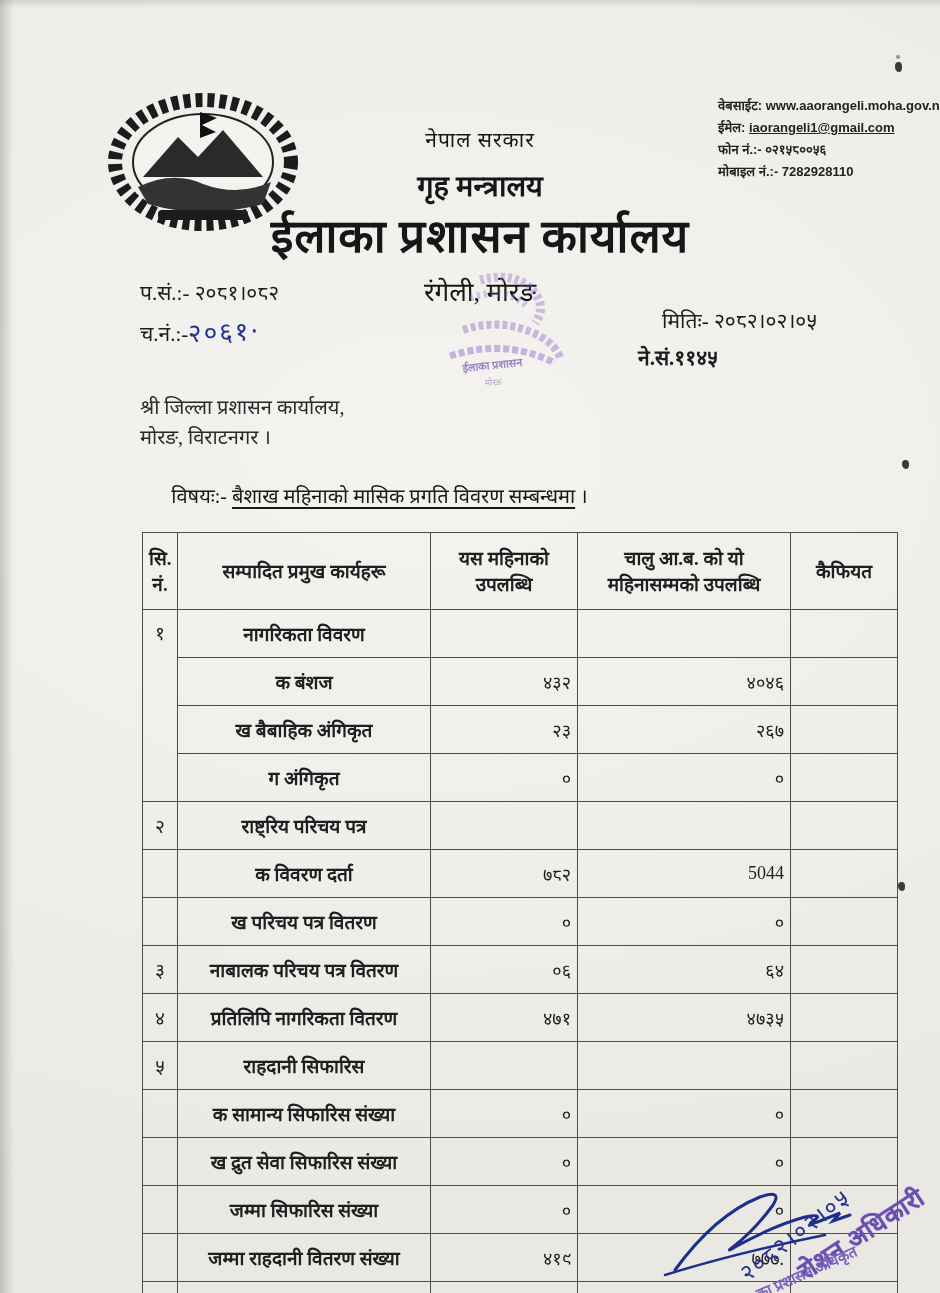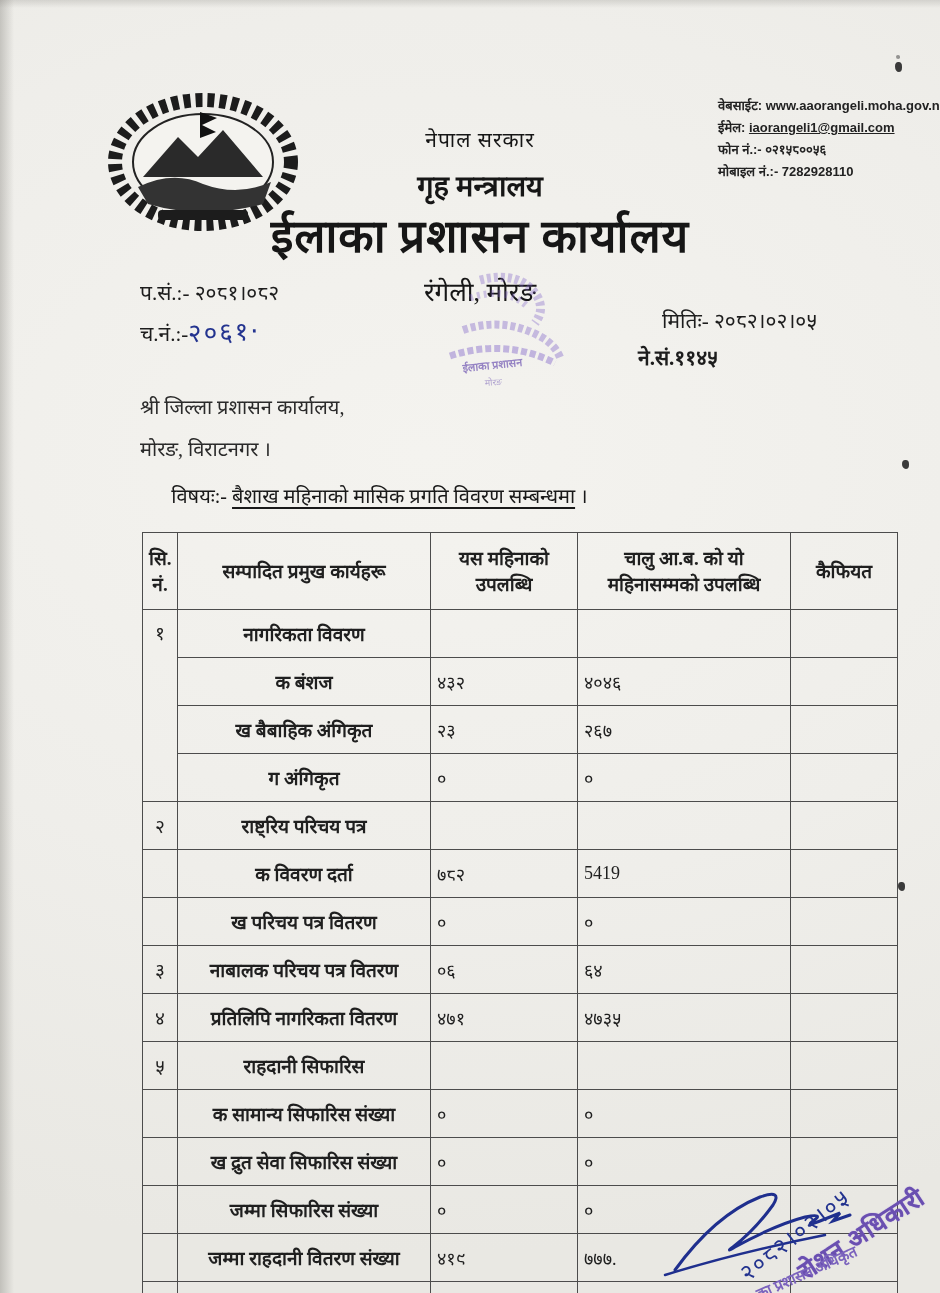--- a/index.html
+++ b/index.html
@@ -35,33 +35,33 @@
   .hand{font-family:"DejaVu Sans","Liberation Sans",sans-serif;color:#23338f;font-size:26px;
     transform:rotate(-2deg);display:inline-block;letter-spacing:2px;}
   .ref-date{left:662px;top:306px;}
   .ref-ns{left:638px;top:343px;font-weight:bold;}
 
   
   .round-stamp{position:absolute;left:425px;top:268px;width:160px;height:125px;opacity:.85;}
 
   
   .addr1{position:absolute;left:140px;top:393px;font-size:20px;}
-  .addr2{position:absolute;left:140px;top:423px;font-size:20px;margin-top:12px;}
+  .addr2{position:absolute;left:140px;top:423px;font-size:20px;}
   .subject{position:absolute;left:0;top:482px;width:759px;text-align:center;font-size:20px;color:#191919;}
   .subject .sub-text{text-decoration:underline;text-underline-offset:4px;}
 
   
   table.report{position:absolute;left:142px;top:532px;width:755px;border-collapse:collapse;
     table-layout:fixed;font-size:19px;color:#1f1f1f;}
   table.report th,table.report td{border:1.6px solid #4c4c4c;padding:2px 6px;background:transparent;}
   table.report th{height:72px;font-weight:bold;font-size:19px;text-align:center;}
   table.report td{height:43px;}
   td.c-sn{text-align:center;}
   td.c-task{text-align:center;padding-left:12px;font-weight:bold;}
-  td.c-num{text-align:left;font-size:18px;margin-left:36px;}
+  td.c-num{text-align:right;font-size:18px;margin-left:36px;}
   
   .sig-svg{position:absolute;left:655px;top:1175px;width:285px;height:118px;}
   .sig-date{position:absolute;left:728px;top:1218px;transform:rotate(-38deg);
     font-family:"DejaVu Sans","Liberation Sans",sans-serif;
     color:#23338f;font-size:23px;letter-spacing:2px;}
   .stamp-name{position:absolute;left:788px;top:1216px;transform:rotate(-33deg);
     color:#6a4fb0;font-size:25px;font-weight:bold;letter-spacing:1px;
     text-shadow:0 0 1px #8a6fd0;white-space:nowrap;}
   .stamp-title{position:absolute;left:752px;top:1262px;transform:rotate(-24deg);
     color:#7b63bd;font-size:15px;font-weight:bold;white-space:nowrap;}
@@ -177,21 +177,21 @@
       <td class="c-sn">२</td>
       <td class="c-task">राष्ट्रिय परिचय पत्र</td>
       <td class="c-num"></td>
       <td class="c-num"></td>
       <td></td>
     </tr>
     <tr>
       <td class="c-sn"></td>
       <td class="c-task">क विवरण दर्ता</td>
       <td class="c-num">७८२</td>
-      <td class="c-num">5419</td>
+      <td class="c-num">5044</td>
       <td></td>
     </tr>
     <tr>
       <td class="c-sn"></td>
       <td class="c-task">ख परिचय पत्र वितरण</td>
       <td class="c-num">०</td>
       <td class="c-num">०</td>
       <td></td>
     </tr>
     <tr>

